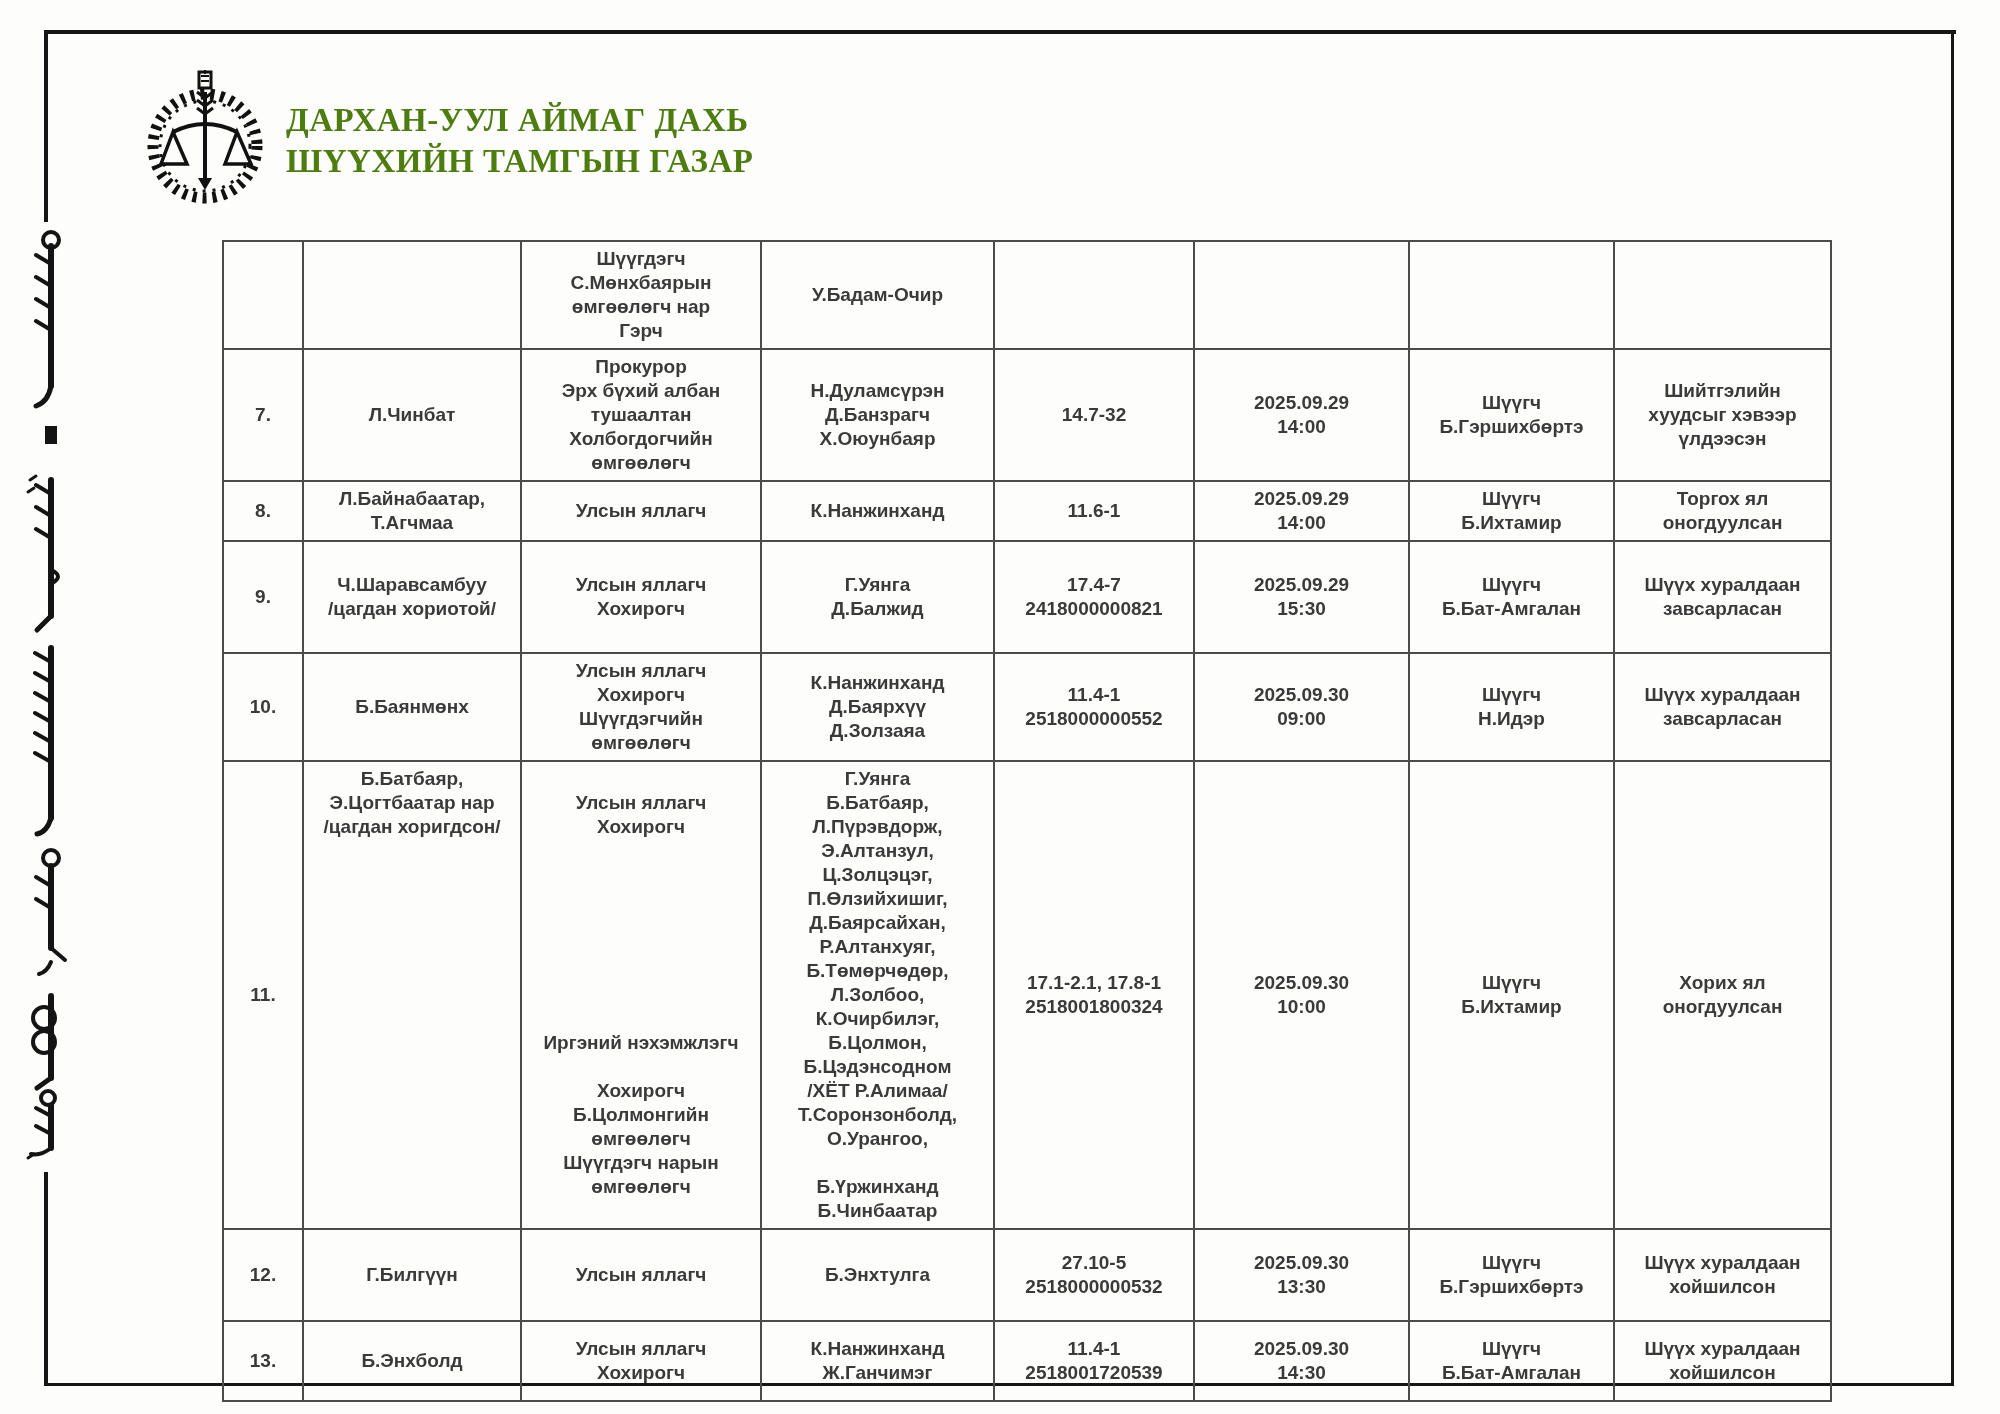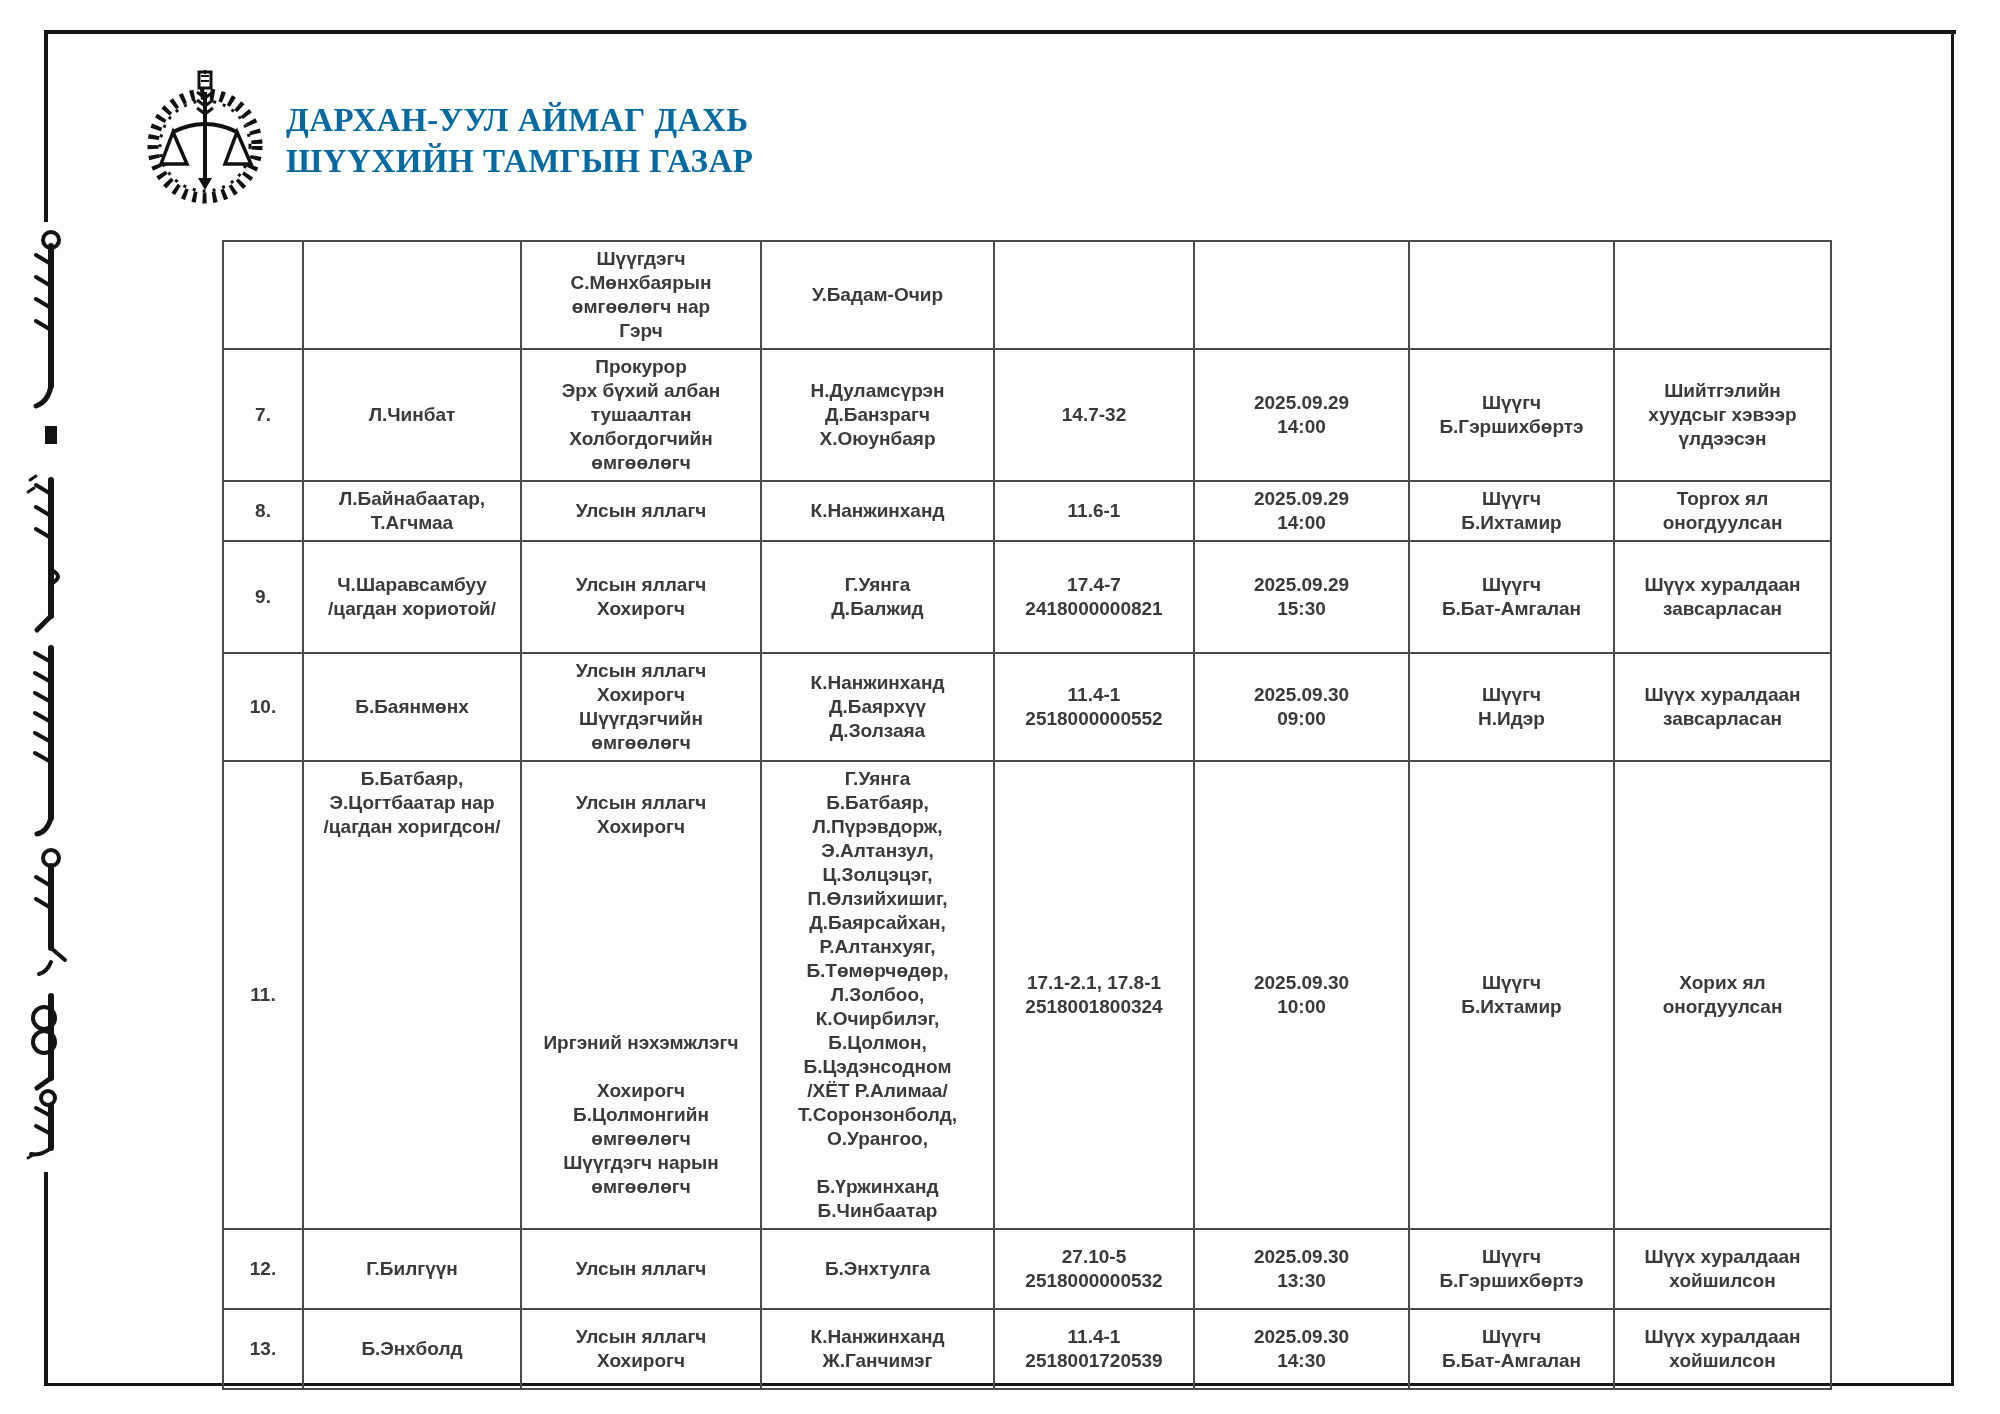--- a/index.html
+++ b/index.html
@@ -20,21 +20,21 @@
   .frame-left-b{left:44px;top:1172px;width:4px;height:214px;}
 
   
   .script-col{position:absolute;left:18px;top:218px;width:62px;height:952px;}
 
   
   .logo{position:absolute;left:136px;top:68px;width:138px;height:142px;}
   .org-title{
     position:absolute;left:286px;top:100px;
     font-family:"Liberation Serif","DejaVu Serif",serif;
-    font-weight:bold;color:#0369a1;
+    font-weight:bold;color:#4d7c0f;
     font-size:33px;line-height:41px;letter-spacing:.5px;
   }
 
   
   .sched-wrap{position:absolute;left:222px;top:240px;font-weight:bold;}
   table.sched{
     border-collapse:collapse;table-layout:fixed;width:1608px;
     font-size:19px;line-height:24px;color:#3a3a3a;
   }
   table.sched td{
@@ -53,21 +53,21 @@
   col.c-no{width:80px;} col.c-def{width:218px;} col.c-roles{width:240px;}
   col.c-part{width:233px;} col.c-art{width:200px;} col.c-date{width:215px;}
   col.c-judge{width:205px;} col.c-out{width:217px;}
   
   tbody tr:nth-child(1){height:100px;}
   tbody tr:nth-child(2){height:120px;}
   tbody tr:nth-child(3){height:60px;}
   tbody tr:nth-child(4){height:112px;}
   tbody tr:nth-child(5){height:100px;}
   tbody tr:nth-child(6){height:464px;}
-  tbody tr:nth-child(7){height:80px;}
+  tbody tr:nth-child(7){height:92px;}
   tbody tr:nth-child(8){height:80px;}
 </style>
 </head>
 <body>
 
 <div class="page">
 
   <div class="frame frame-top"></div>
   <div class="frame frame-right"></div>
   <div class="frame frame-bottom"></div>

